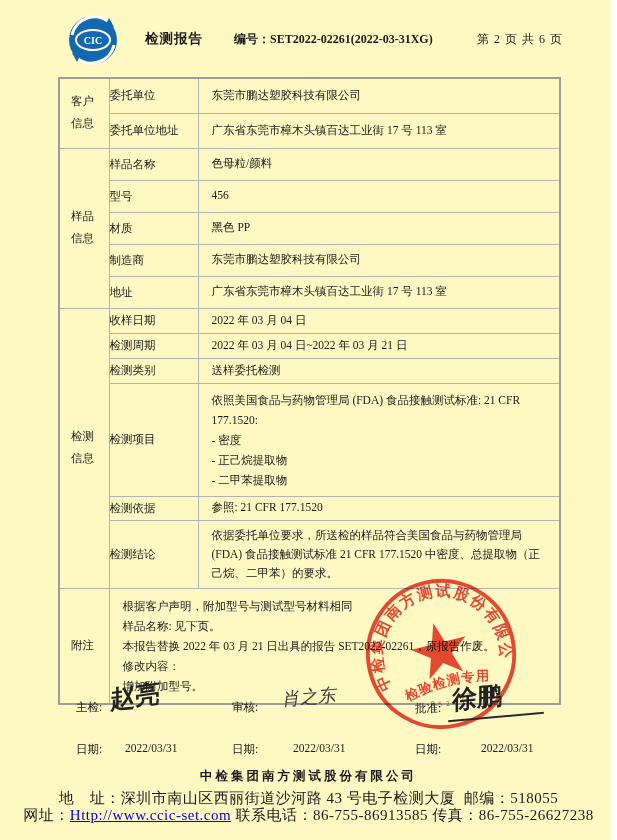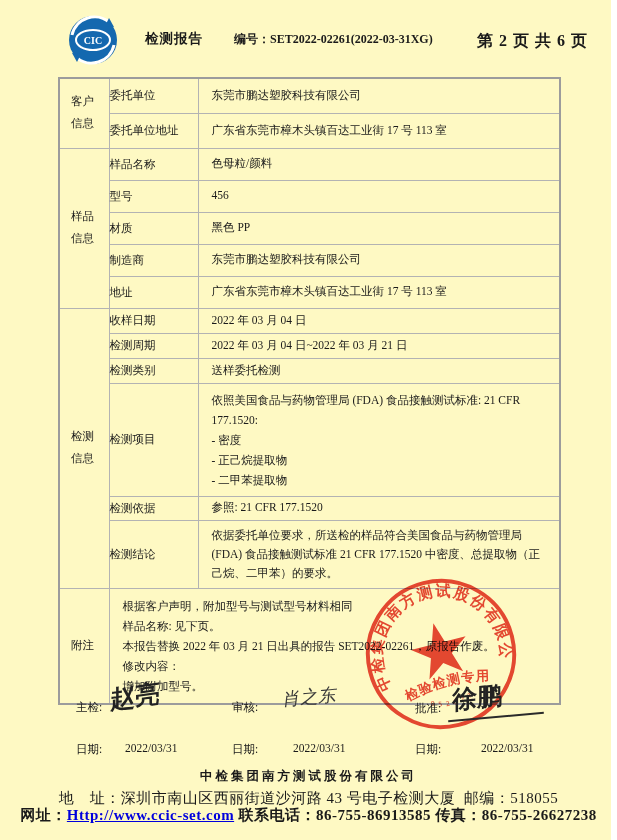--- a/index.html
+++ b/index.html
@@ -4,21 +4,21 @@
 <style>
   * { margin:0; padding:0; box-sizing:border-box; }
   html,body { background:#ffffff; }
   body { font-family:"Liberation Serif","DejaVu Serif",serif; color:#1a1a1a; }
   .page { position:relative; width:611px; height:840px; background:#fef9c3; overflow:hidden; }
 
   
   .logo { position:absolute; left:60px; top:13px; width:66px; height:54px; }
   .hdr-title { position:absolute; left:145px; top:30px; font-size:13.5px; font-weight:bold; letter-spacing:1px; }
   .hdr-no { position:absolute; left:234px; top:31px; font-size:12px; font-weight:bold; }
-  .hdr-page { position:absolute; left:477px; top:31px; font-size:16px; font-weight:bold; letter-spacing:1px; }
+  .hdr-page { position:absolute; left:477px; top:31px; font-size:12px; font-weight:normal; letter-spacing:1px; }
 
   
   table.report { position:absolute; left:58px; top:77px; width:501px; border-collapse:collapse; table-layout:fixed; font-size:11.5px; }
   table.report { border:2px solid #9c9c9c; }
   table.report td { border:1px solid #b3b3b3; vertical-align:middle; }
   tr.sec-top td { border-top:1.8px solid #9c9c9c; }
   td.sec { text-align:center; font-weight:normal; }
   td.sec .seclbl { display:inline-block; width:2.3em; line-height:1.9; text-align:left; }
   td.field { }
   td.val { padding-left:13px; padding-right:8px; line-height:1.55; }
@@ -42,21 +42,21 @@
   .sig2 { left:283px; top:685px; font-size:18px; font-weight:500; color:#3a3a3a; transform:rotate(-5deg) skewX(-12deg); }
   .sig3 { left:452px; top:681px; font-size:25px; font-weight:700; transform:rotate(-6deg) skewX(-6deg); }
   .sig3-line { position:absolute; left:448px; top:716px; width:96px; height:2px; background:#2a2a2a; transform:rotate(-5deg); }
   .dateval { position:absolute; font-size:11.5px; }
 
   
   .ftr { position:absolute; left:0; width:617px; text-align:center; }
   .ftr-company { top:768px; font-size:12.5px; font-weight:bold; letter-spacing:3px; }
   .ftr-line { font-size:15px; letter-spacing:0.5px; }
   .ftr-addr { top:789px; }
-  .ftr-web { top:806px;font-weight:bold; }
+  .ftr-web { top:806px; }
   .weblink { color:#0000dd; text-decoration:underline; cursor:pointer; }
 </style>
 </head>
 <body>
 
 <div class="page">
 
   <svg class="logo" viewBox="0 0 66 54">
     <circle cx="33" cy="27" r="24" fill="#1468af"></circle>
     <path d="M 50,10 A 23,23 0 0 0 12,22" fill="none" stroke="#ffffff" stroke-width="3"></path>

